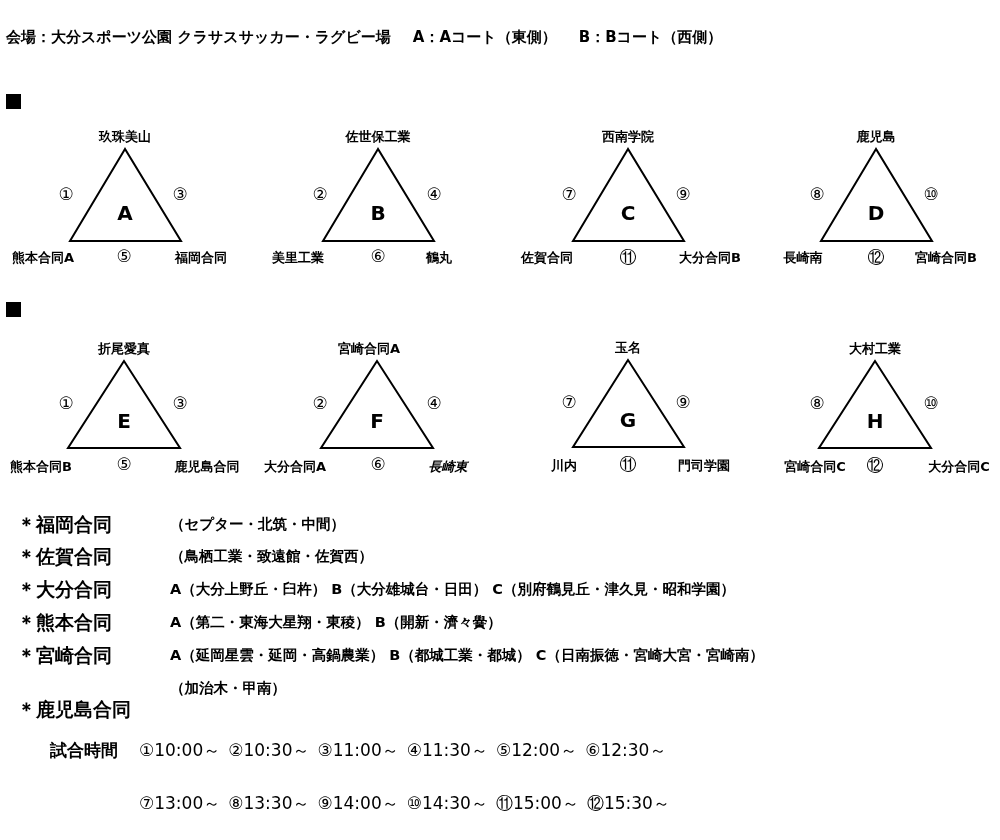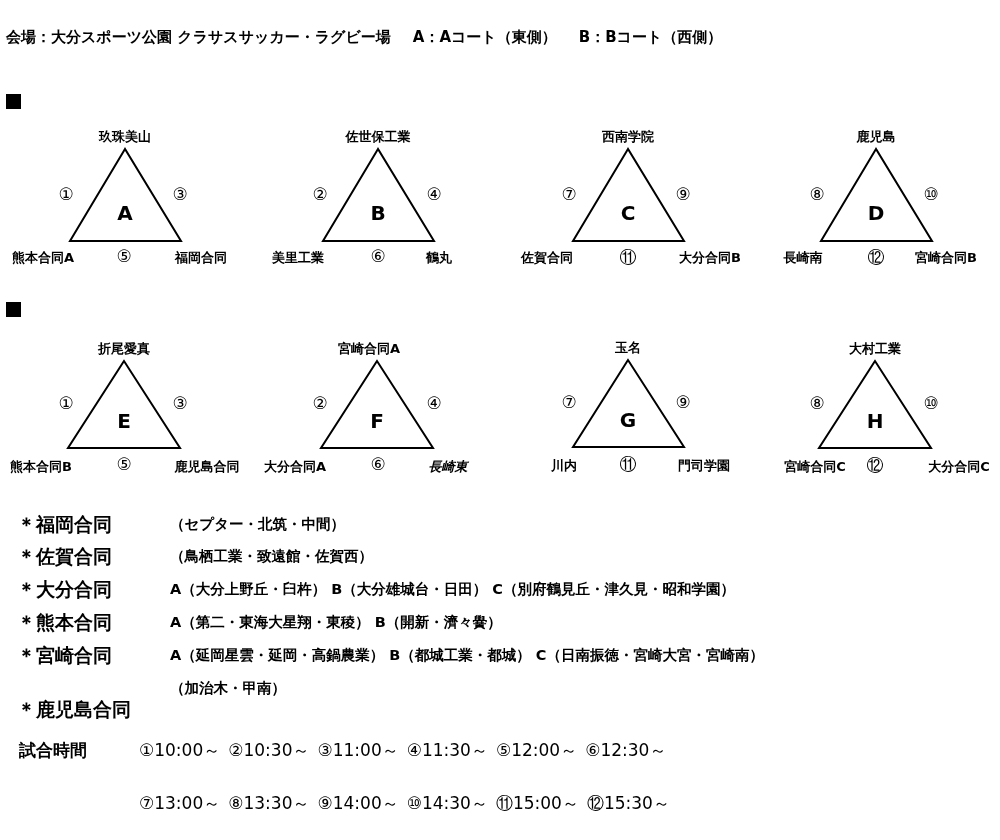--- a/index.html
+++ b/index.html
@@ -10,21 +10,21 @@
     .venue .gap { display: inline-block; width: 22px; }
     .court-title { left: 6px; font-size: 19px; }
     .court-title .sq { display: inline-block; width: 15px; height: 15px; background: #000; margin-right: 3px; vertical-align: -1px; }
     .group { position: absolute; width: 250px; height: 150px; }
     .group svg { position: absolute; left: 0; top: 0; overflow: visible; }
     .lbl { position: absolute; font-size: 13px; white-space: nowrap; transform: translateX(-50%); }
     .num { position: absolute; font-size: 17px; font-weight: normal; transform: translateX(-50%); }
     .letter { position: absolute; font-size: 20px; transform: translateX(-50%); }
     .note-label { position: absolute; left: 17px; font-size: 19px; }
     .note-val { position: absolute; left: 170px; font-size: 14.5px; }
-    .sched-label { position: absolute; left: 19px; font-size: 17px; }
+    .sched-label { position: absolute; left: 50px; font-size: 17px; }
     .sched-row { position: absolute; left: 100px; font-size: 17px; font-weight: normal; }
     .sched-row span { margin-right: 8px; }
   </style>
 </head>
 <body>
 
 <div class="abs venue">
   <span>会場：大分スポーツ公園 クラサスサッカー・ラグビー場</span><span class="gap"></span><span>A：Aコート（東側）</span><span class="gap"></span><span>B：Bコート（西側）</span>
 </div>
 

